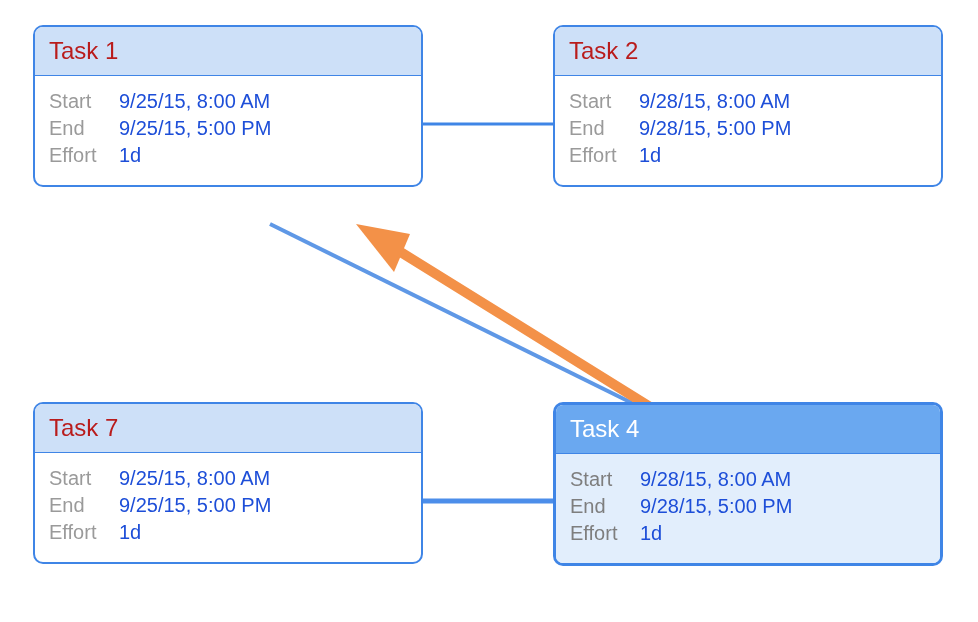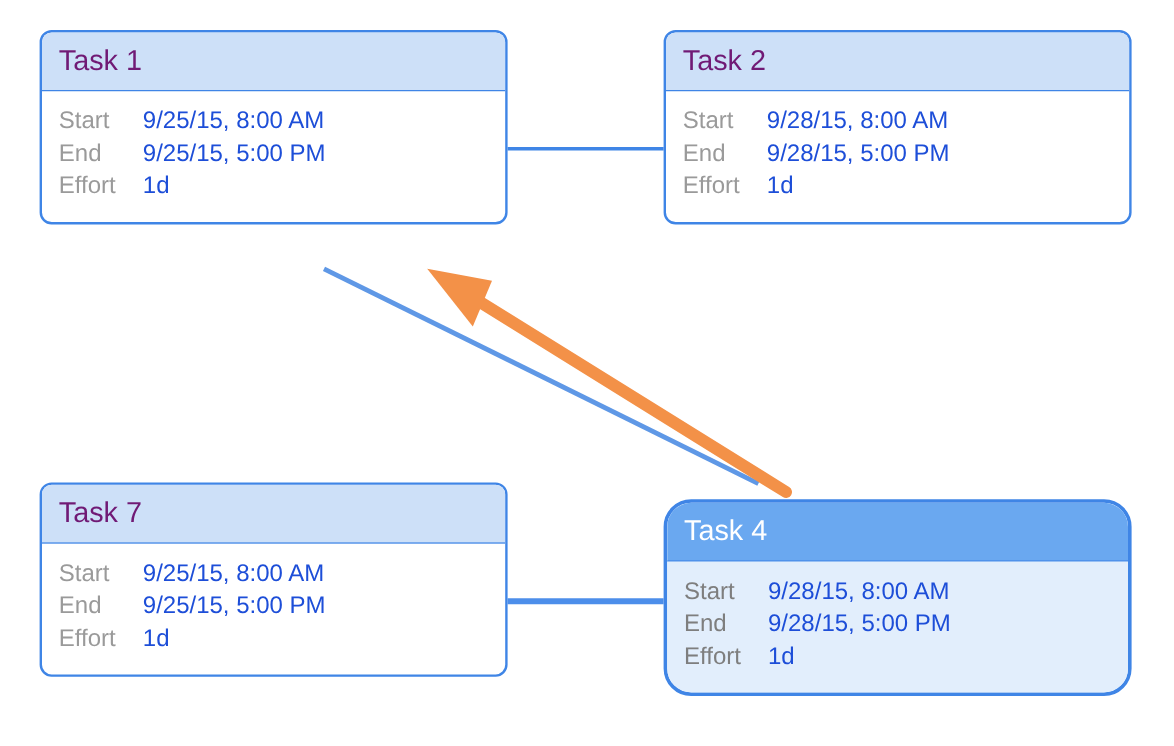--- a/index.html
+++ b/index.html
@@ -16,21 +16,21 @@
     border: 2px solid #3f85e6;
     border-radius: 10px;
     overflow: hidden;
     background: #fff;
   }
   .task-card.selected {
     border: 3px solid #3f85e6;
   }
   .task-header {
     background: #cde0f8;
-    color: #701a75;
+    color: #b91c1c;
     font-size: 24px;
     padding: 10px 14px;
     border-bottom: 1px solid #3f85e6;
   }
   .task-card.selected .task-header {
     background: #6aa8f0;
     color: #fff;
   }
   .task-body {
     padding: 10px 14px 14px 14px;
@@ -122,21 +122,21 @@
       <span class="label">End</span>
       <span class="value">9/25/15, 5:00 PM</span>
     </div>
     <div class="task-row">
       <span class="label">Effort</span>
       <span class="value">1d</span>
     </div>
   </div>
 </div>
 
-<div class="task-card selected" style="left:553px; top:416px;border-radius:23px;">
+<div class="task-card selected" style="left:553px; top:402px;">
   <div class="task-header">Task 4</div>
   <div class="task-body">
     <div class="task-row">
       <span class="label">Start</span>
       <span class="value">9/28/15, 8:00 AM</span>
     </div>
     <div class="task-row">
       <span class="label">End</span>
       <span class="value">9/28/15, 5:00 PM</span>
     </div>

